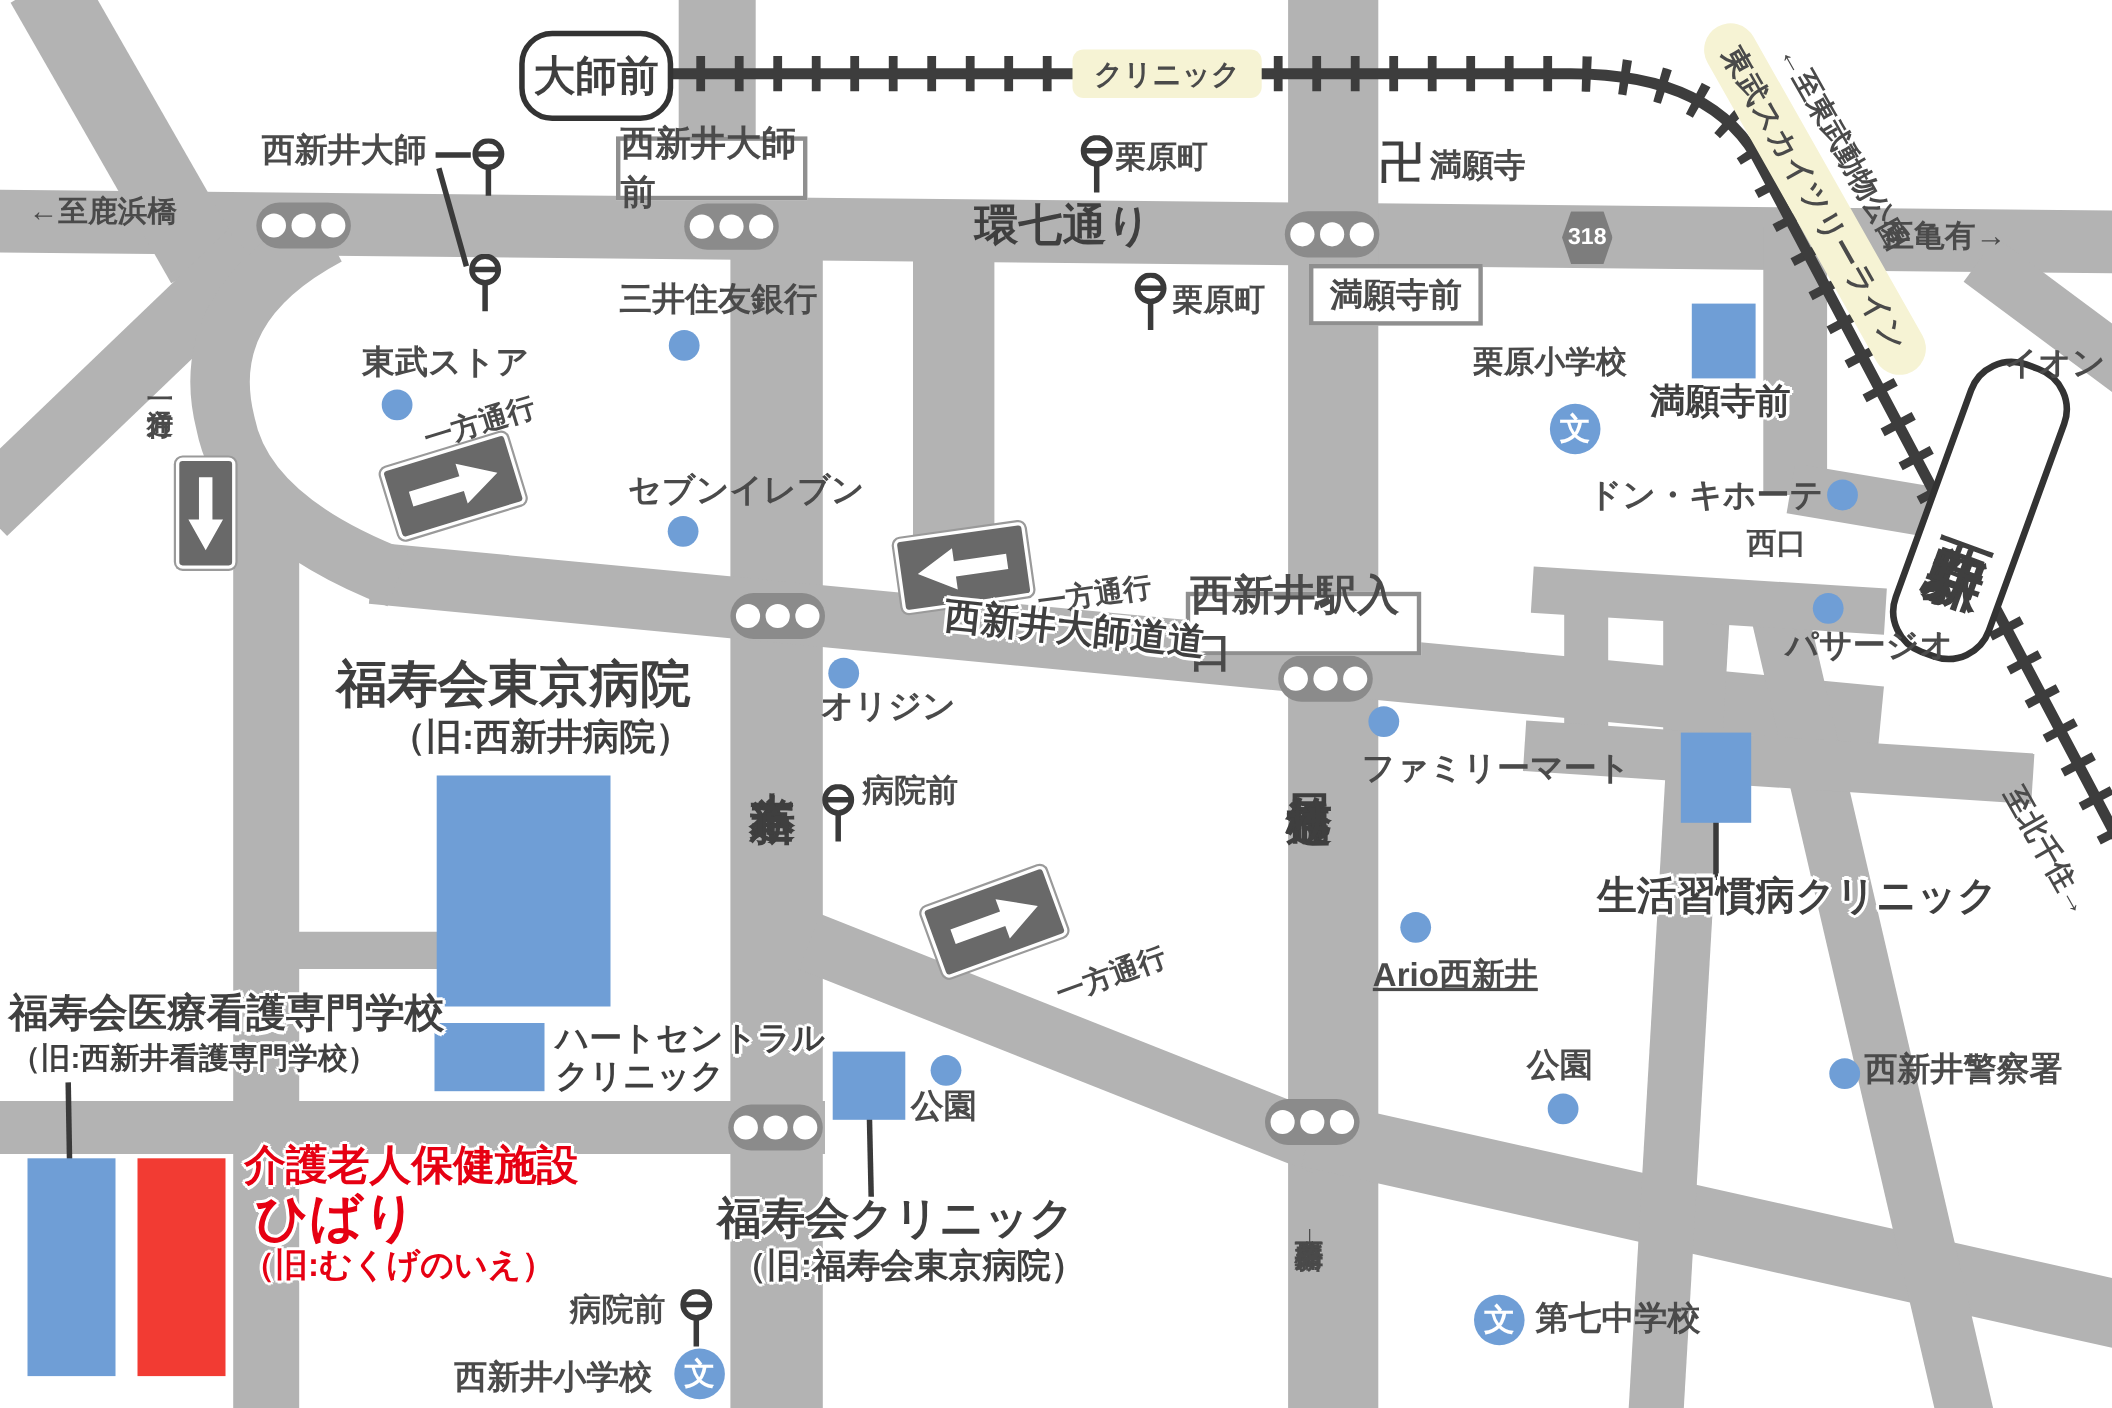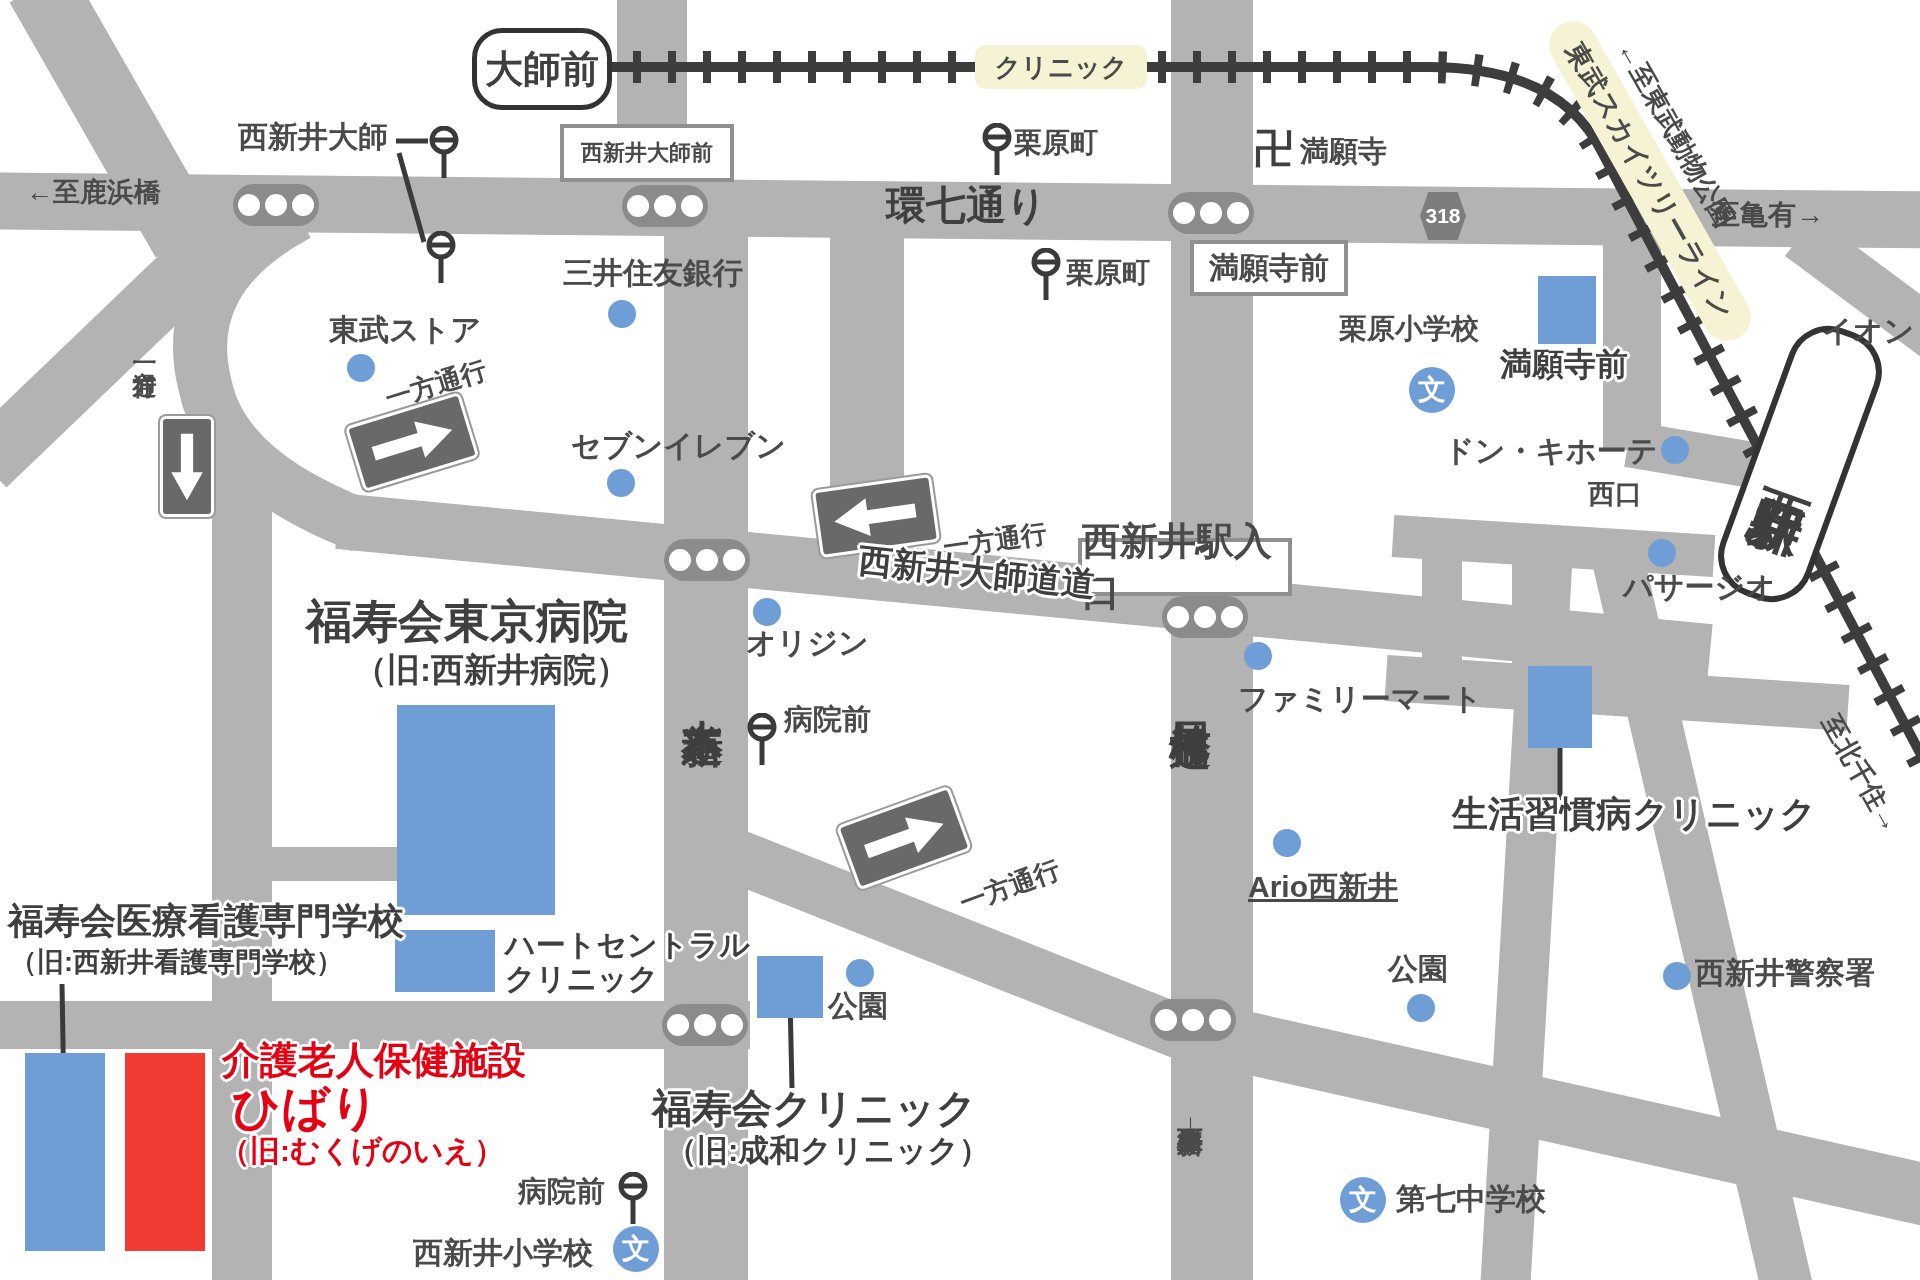--- a/index.html
+++ b/index.html
@@ -209,21 +209,21 @@
   </div>
   <div class="t" style="left:1538px;top:177px;width:340px;font-size:26px;transform:rotate(60.5deg);">←至東武動物公園</div>
   <div class="t" style="left:1791px;top:768px;width:150px;font-size:26px;transform:rotate(60.5deg);">至北千住→</div>
   <div class="stationpill vtext" style="left:1752px;top:322px;width:84px;height:272px;font-size:52px;border-width:6px;border-radius:42px;transform:rotate(20deg);letter-spacing:4px;">
     <span>西新井駅</span>
   </div>
   <div style="position:absolute;left:1420px;top:192px;width:46px;height:48px;background:#7d7d7d;color:#fff;font-weight:bold;font-size:21px;display:flex;align-items:center;justify-content:center;clip-path:polygon(0 50%,18% 0,82% 0,100% 50%,82% 100%,18% 100%);">
     <span>318</span>
   </div>
 
-  <div class="boxlbl" style="left:560px;top:124px;width:166px;height:50px;font-size:22px;">
+  <div class="boxlbl" style="left:560px;top:124px;width:166px;height:50px;font-size:32px;">
     <span>西新井大師前</span>
   </div>
   <div class="boxlbl" style="left:1190px;top:240px;width:150px;height:48px;font-size:30px;">
     <span>満願寺前</span>
   </div>
   <div class="boxlbl" style="left:1078px;top:538px;width:206px;height:50px;font-size:38px;">
     <span>西新井駅入口</span>
   </div>
 
   <div class="t" style="left:238px;top:120px;font-size:30px;">西新井大師</div>
@@ -260,21 +260,21 @@
   <div class="t b halo" style="left:10px;top:948px;font-size:27px;">（旧:西新井看護専門学校）</div>
   <div class="t b halo" style="left:8px;top:901px;font-size:36px;">福寿会医療看護専門学校</div>
   <div class="t b red halo" style="left:222px;top:1040px;font-size:38px;">介護老人保健施設</div>
   <div class="t b red halo" style="left:232px;top:1082px;font-size:48px;">ひばり</div>
   <div class="t b red halo" style="left:220px;top:1134px;font-size:30px;">（旧:むくげのいえ）</div>
   <div class="t b halo" style="left:505px;top:928px;font-size:30px;line-height:34px;">
     <span>ハートセントラル</span><br><span>クリニック</span>
   </div>
   <div class="t" style="left:828px;top:989px;font-size:30px;">公園</div>
   <div class="t b halo" style="left:652px;top:1086px;font-size:40px;">福寿会クリニック</div>
-  <div class="t b halo" style="left:666px;top:1134px;font-size:31px;">（旧:成和クリニック）</div>
+  <div class="t b halo" style="left:666px;top:1134px;font-size:31px;">（旧:福寿会東京病院）</div>
   <div class="t" style="left:518px;top:1176px;font-size:29px;">病院前</div>
   <div class="t" style="left:413px;top:1236px;font-size:30px;">西新井小学校</div>
   <div class="t vtext" style="left:1176px;top:1108px;font-size:26px;letter-spacing:0;">至西新井橋↓</div>
   <div class="t" style="left:1396px;top:1182px;font-size:30px;">第七中学校</div>
   <div class="t" style="left:1388px;top:952px;font-size:30px;">公園</div>
   <div class="t" style="left:1695px;top:956px;font-size:30px;">西新井警察署</div>
 
 </div>
 
 </body></html>

